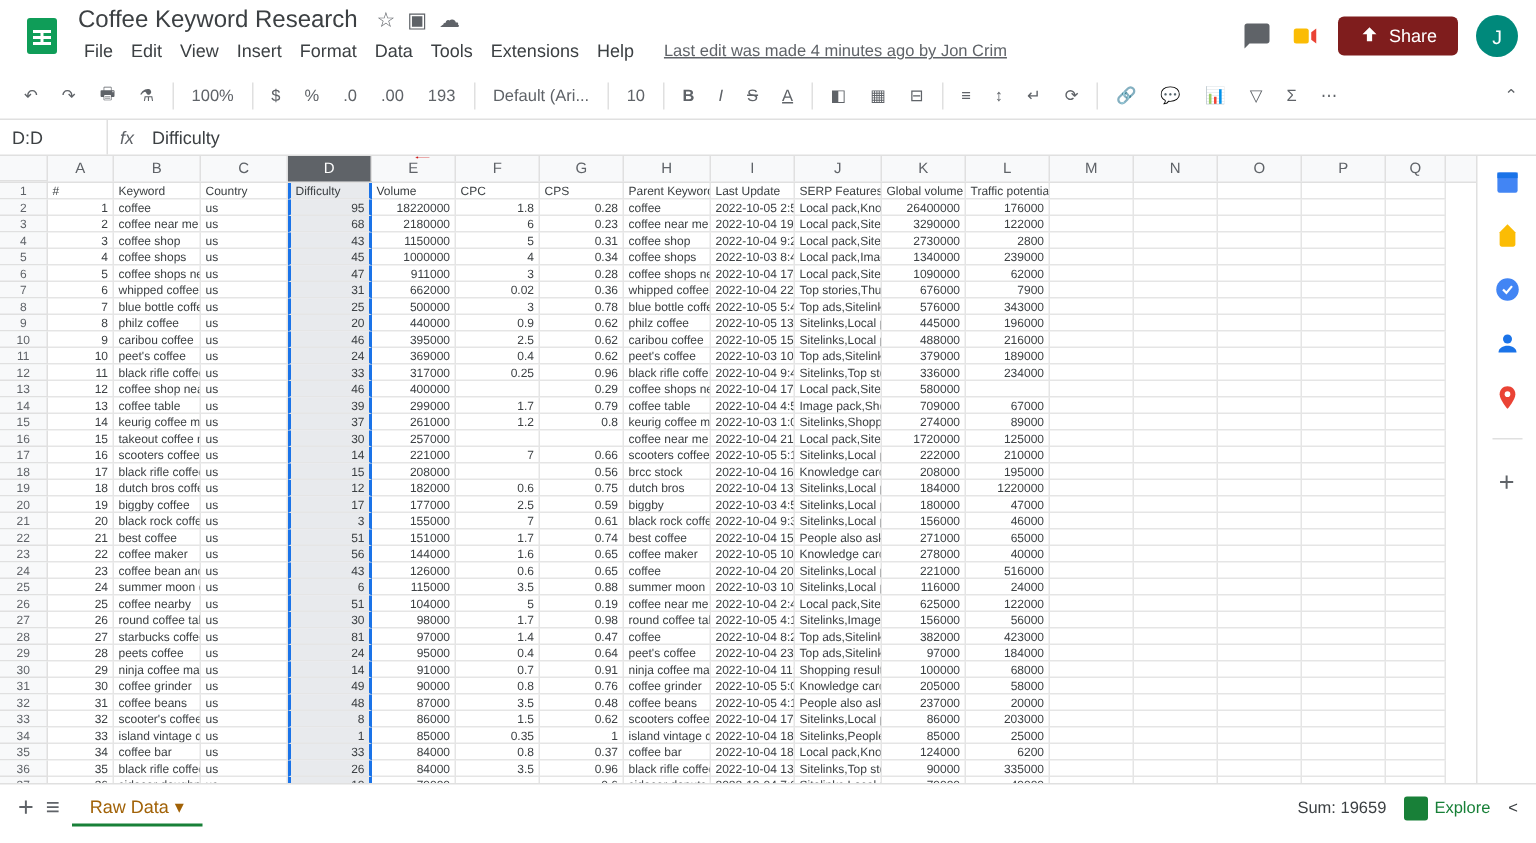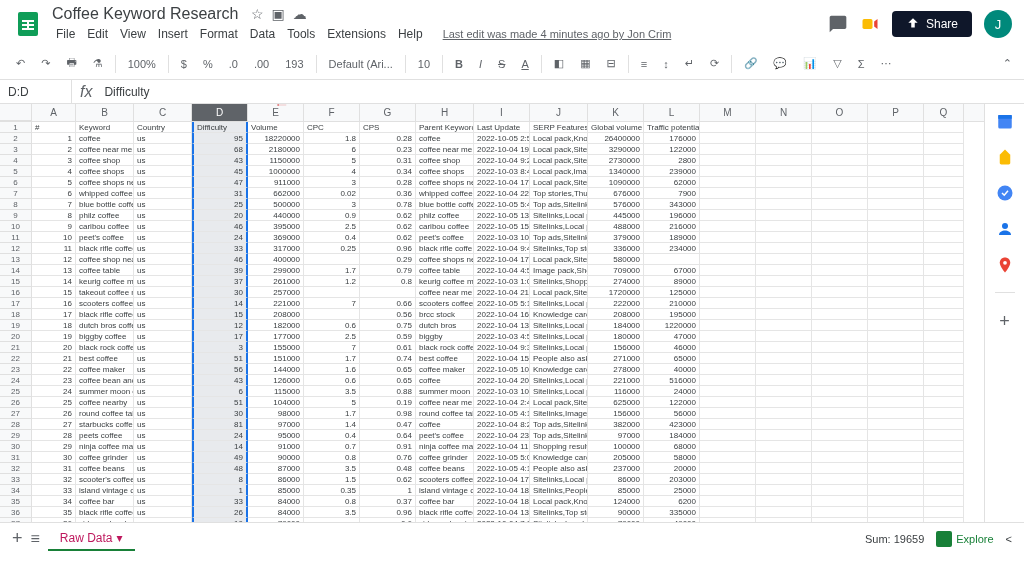--- a/index.html
+++ b/index.html
@@ -10,31 +10,31 @@
 .logo svg { width: 100%; height: 100%; }
 .title-area { flex: 1; }
 .doc-title { font-size: 16px; color: #3c4043; display: inline-block; margin-right: 8px; }
 .title-icons { display: inline-flex; gap: 8px; color: #5f6368; }
 .title-icons span { font-size: 14px; cursor: pointer; }
 .menubar { display: flex; gap: 4px; font-size: 12px; color: #3c4043; margin-top: 2px; align-items: center; }
 .menubar > span { padding: 2px 4px; cursor: pointer; }
 .last-edit { color: #5f6368; text-decoration: underline; margin-left: 8px; font-size: 11px; }
 .header-right { display: flex; align-items: center; gap: 12px; }
 .comment-icon, .meet-icon { width: 20px; height: 20px; color: #5f6368; cursor: pointer; }
-.share-btn { background: #0f172a; color: #fff; padding: 6px 14px; border-radius: 4px; font-size: 12px; font-weight: 500; display: flex; align-items: center; gap: 6px; cursor: pointer; }
+.share-btn { background: #7f1d1d; color: #fff; padding: 6px 14px; border-radius: 4px; font-size: 12px; font-weight: 500; display: flex; align-items: center; gap: 6px; cursor: pointer; }
 .avatar { width: 28px; height: 28px; border-radius: 50%; background: #00897b; color: #fff; display: flex; align-items: center; justify-content: center; font-size: 13px; font-weight: 500; }
 
 .toolbar { display: flex; align-items: center; padding: 4px 12px; height: 32px; border-bottom: 1px solid #e0e0e0; gap: 8px; font-size: 11px; color: #5f6368; }
 .toolbar .sep { width: 1px; height: 18px; background: #e0e0e0; }
 .toolbar .tbtn { cursor: pointer; padding: 2px 4px; display: flex; align-items: center; }
 .toolbar-collapse { margin-left: auto; cursor: pointer; }
 
 .formula-bar { display: flex; align-items: center; height: 24px; border-bottom: 1px solid #e0e0e0; }
 .cell-ref { width: 72px; padding: 0 8px; font-size: 12px; color: #3c4043; border-right: 1px solid #e0e0e0; height: 100%; display: flex; align-items: center; }
-.fx { padding: 0 8px; font-style: italic; color: #5f6368; font-size: 16px; }
+.fx { padding: 0 8px; font-style: italic; color: #5f6368; font-size: 12px; }
 .formula-input { flex: 1; font-size: 12px; color: #3c4043; padding: 0 4px; }
 
 .sheet-area { display: flex; height: 418px; position: relative; }
 .main-grid { flex: 1; overflow: hidden; position: relative; }
 .col-headers { display: flex; height: 18px; background: #f8f9fa; border-bottom: 1px solid #e0e0e0; }
 .row-header-corner { width: 32px; background: #f8f9fa; border-right: 1px solid #e0e0e0; border-bottom: 1px solid #e0e0e0; }
 .col-h { font-size: 10px; color: #5f6368; text-align: center; border-right: 1px solid #e0e0e0; display: flex; align-items: center; justify-content: center; position: relative; }
 .col-h.selected { background: #5f6368; color: #fff; }
 .rows { }
 .row { display: flex; height: 11px; }
@@ -63,21 +63,21 @@
 .col-sel-border-r { border-right: 2px solid #1a73e8; }
 .arrow-annotation { position: absolute; top: 0px; left: 248px; width: 68px; height: 2px; pointer-events: none; }
 .arrow-line { stroke: #c00; stroke-width: 1.5; fill: #c00; }
 
 .side-panel { width: 40px; background: #fff; border-left: 1px solid #e0e0e0; display: flex; flex-direction: column; align-items: center; padding-top: 8px; gap: 18px; }
 .side-icon { width: 18px; height: 18px; cursor: pointer; }
 
 .tabs-bar { display: flex; align-items: center; height: 32px; border-top: 1px solid #e0e0e0; padding: 0 12px; gap: 8px; position: relative; }
 .tab-add { font-size: 18px; color: #5f6368; cursor: pointer; }
 .tab-menu { font-size: 16px; color: #5f6368; cursor: pointer; }
-.sheet-tab { padding: 4px 12px; font-size: 12px; font-weight: 500; color: #be185d; border-bottom: 2px solid #188038; cursor: pointer; display: flex; align-items: center; gap: 4px; }
+.sheet-tab { padding: 4px 12px; font-size: 12px; font-weight: 500; color: #a16207; border-bottom: 2px solid #188038; cursor: pointer; display: flex; align-items: center; gap: 4px; }
 .status-right { margin-left: auto; display: flex; align-items: center; gap: 12px; font-size: 11px; color: #3c4043; }
 .explore-btn { display: flex; align-items: center; gap: 4px; cursor: pointer; color: #188038; }
 .explore-icon { width: 16px; height: 16px; background: #188038; border-radius: 2px; }
 </style>
 </head>
 <body>
 
 <div class="header">
   <div class="logo">
     <svg viewBox="0 0 32 32">

